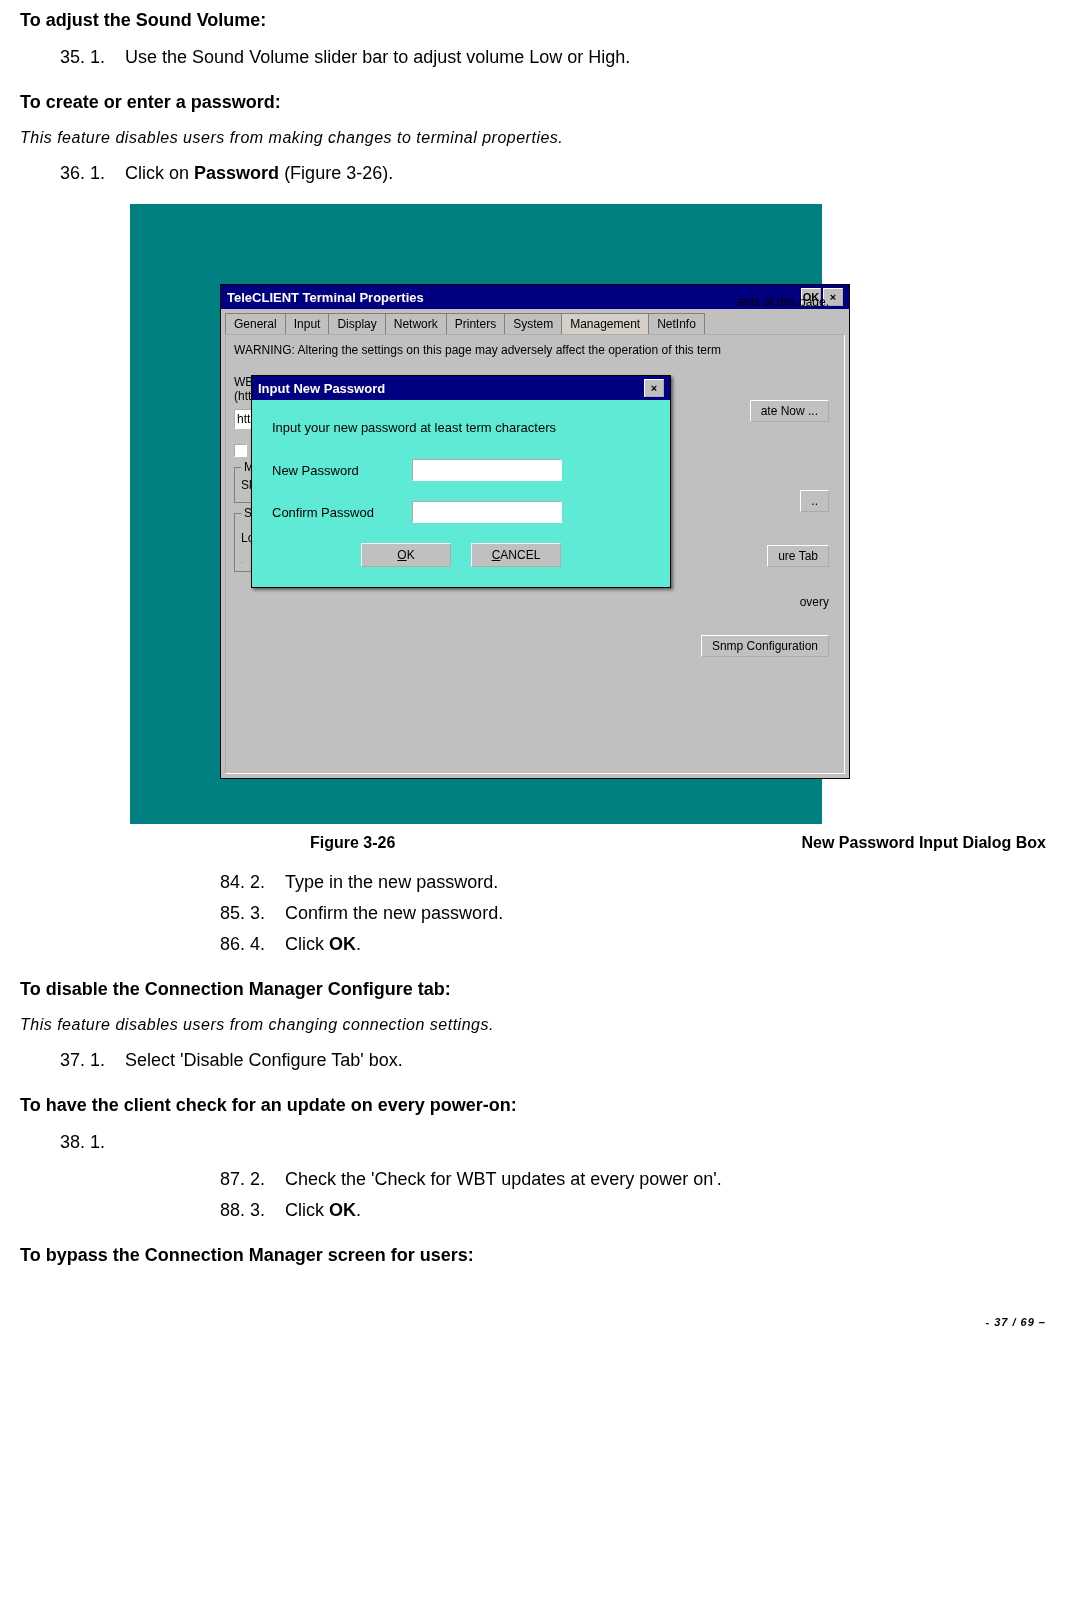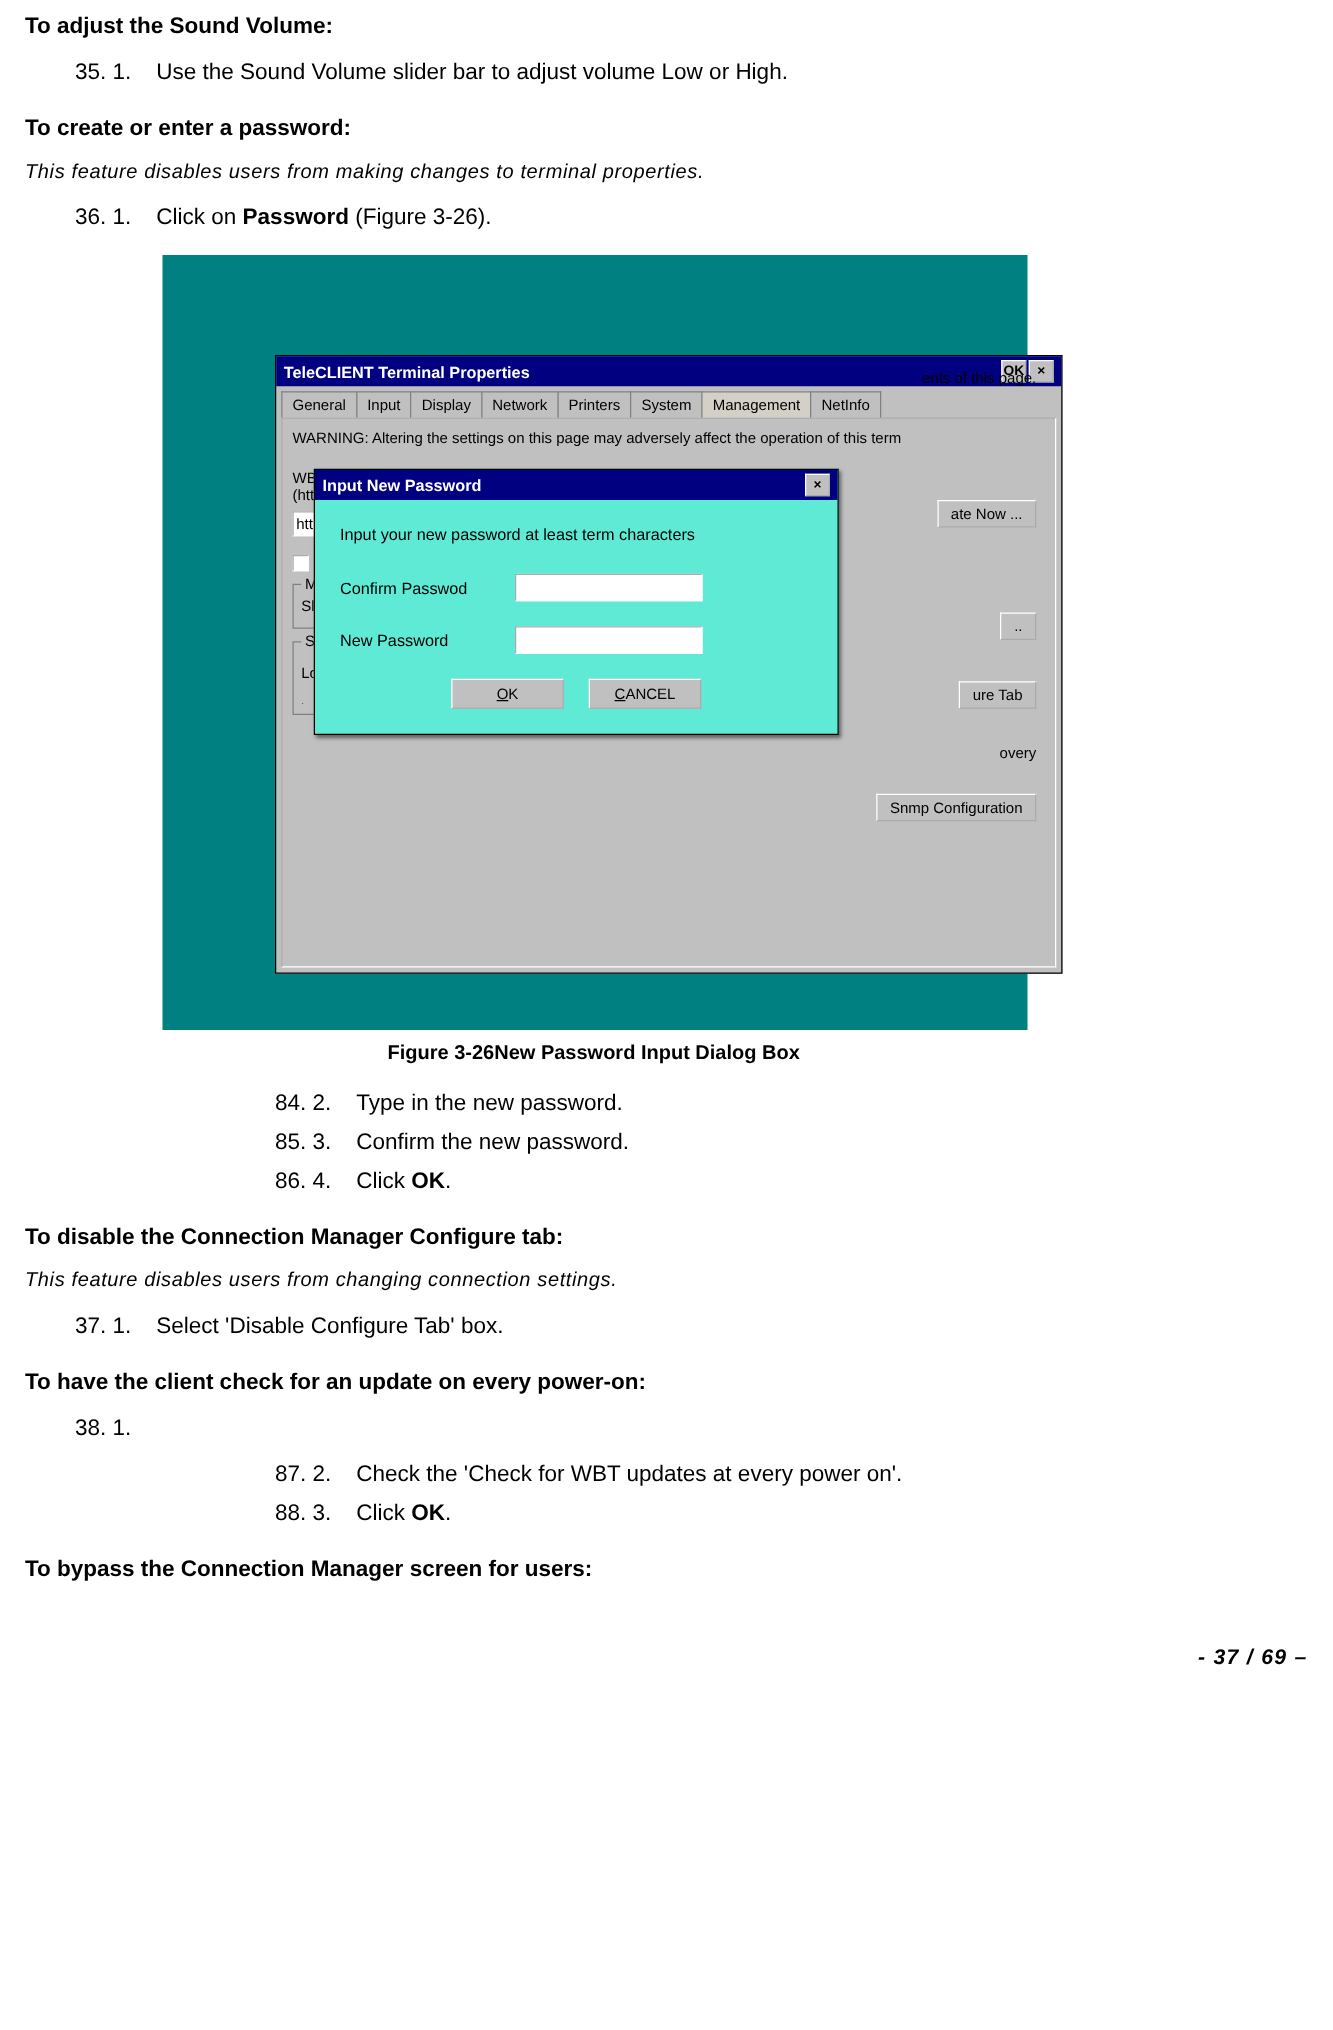--- a/index.html
+++ b/index.html
@@ -167,28 +167,29 @@
       text-align: center;
       line-height: 22px;
     }
     .modal-btn .underline { text-decoration: underline; }
     .figure-caption {
       font-weight: bold;
       font-size: 16px;
       text-align: left;
       margin: 8px 0 20px 290px;
       display: flex;
+      justify-content: space-between;
     }
     .page-footer {
       text-align: right;
       font-weight: bold;
       font-style: italic;
       letter-spacing: 1px;
       margin-top: 50px;
-      font-size: 17px;
+      font-size: 11px;
     }
     .checkbox-sq {
       width: 13px; height: 13px;
       border: 1px inset #fff;
       background: #fff;
       display: inline-block;
       vertical-align: middle;
       margin-right: 4px;
     }
     .slider-track {
@@ -284,25 +285,25 @@
     </div>
 
     <div class="modal-dialog">
       <div class="titlebar">
         <span>Input New Password</span>
         <div class="win-btn">×</div>
       </div>
       <div class="modal-body">
         <div style="margin-bottom:24px;">Input your new password at least term characters</div>
         <div class="field-row">
+          <span class="field-label">New Password</span>
+          <div class="text-input"></div>
+        </div>
+        <div class="field-row">
           <span class="field-label">Confirm Passwod</span>
-          <div class="text-input"></div>
-        </div>
-        <div class="field-row">
-          <span class="field-label">New Password</span>
           <div class="text-input"></div>
         </div>
         <div class="modal-buttons">
           <div class="modal-btn"><span class="underline">O</span>K</div>
           <div class="modal-btn"><span class="underline">C</span>ANCEL</div>
         </div>
       </div>
     </div>
   </div>
 </div>

